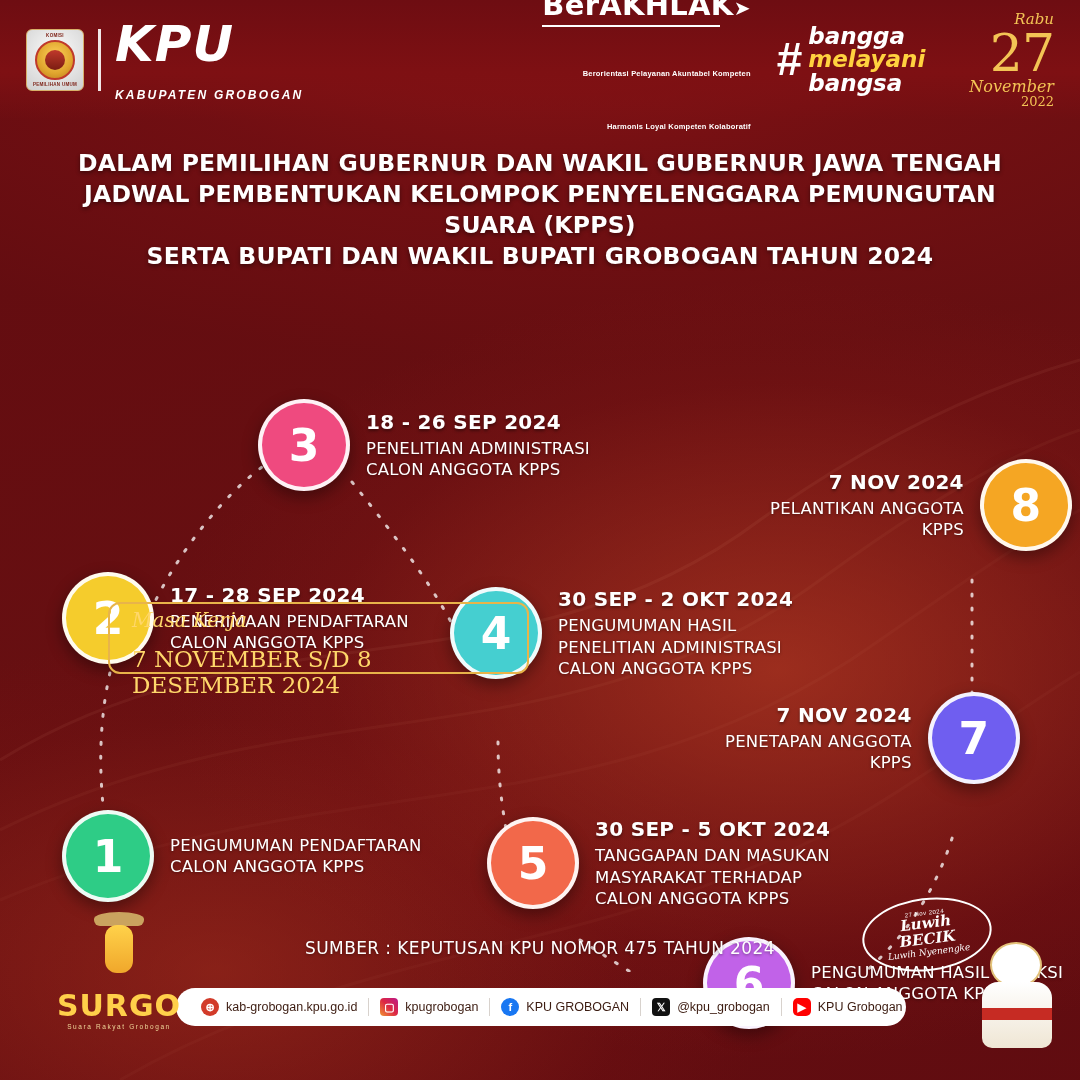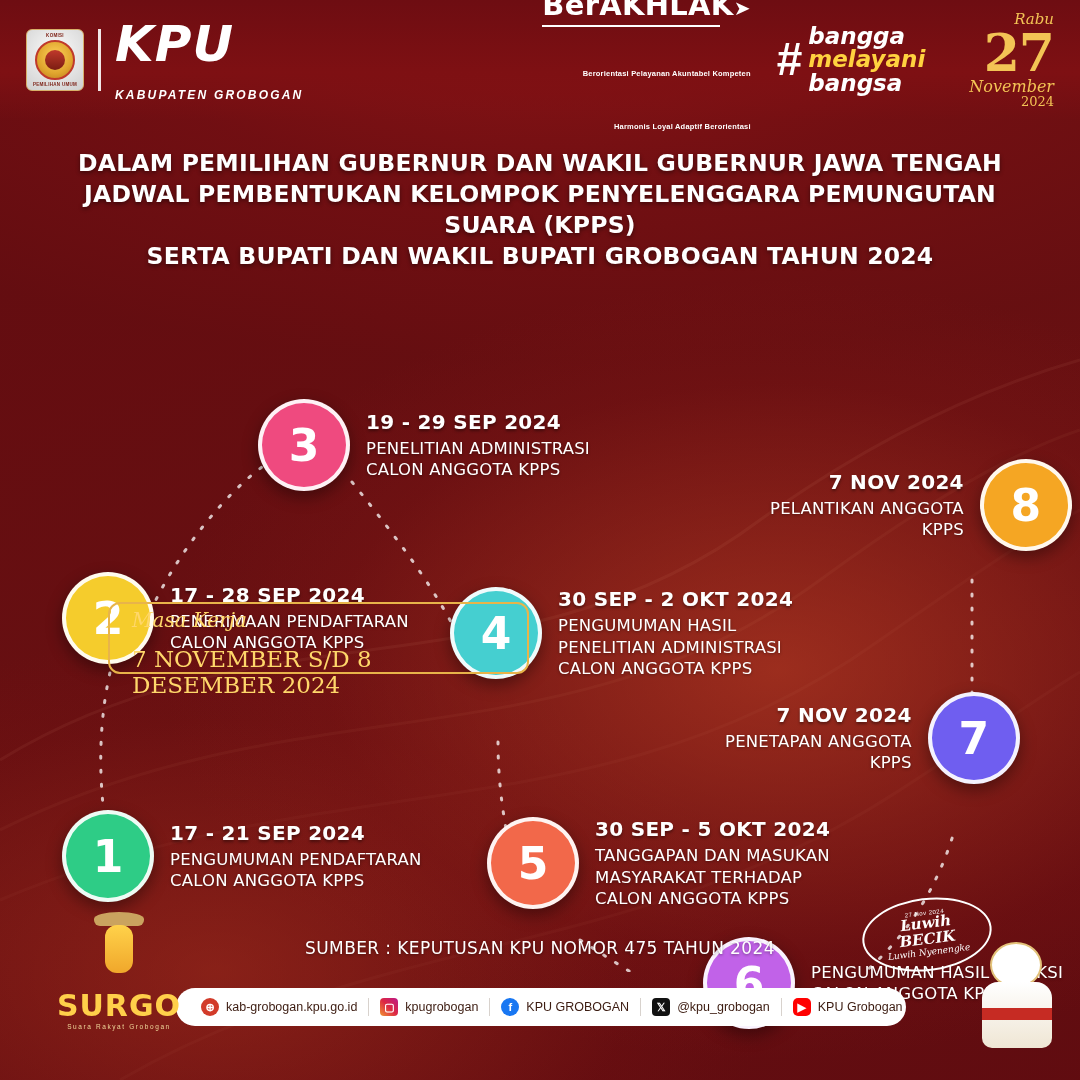--- a/index.html
+++ b/index.html
@@ -73,21 +73,21 @@
   .berakhlak .small { font-size: 7.5px; font-weight: bold; line-height: 1.35; letter-spacing: .2px; margin-top: 42px; }
 
   .bangga { display: flex; align-items: center; gap: 6px; }
   .hashmark { font-size: 46px; font-weight: bold; color: #fff; line-height: .9; }
   .bangga-lines { line-height: 1.02; font-family: "DejaVu Sans", sans-serif; }
   .bangga-lines div { font-size: 23px; font-weight: bold; font-style: italic; }
   .bangga-lines .l2 { color: #ffd23f; }
 
   .datebox { text-align: right; margin-left: 18px; color: #f3c455; line-height: 1; }
   .datebox .rabu { font-size: 15px; font-style: italic; font-family: "DejaVu Serif", serif; }
-  .datebox .day { font-size: 52px; font-weight: bold; font-family: "DejaVu Serif", serif; letter-spacing: -1px; }
+  .datebox .day { font-size: 52px; font-weight: normal; font-family: "DejaVu Serif", serif; letter-spacing: -1px; }
   .datebox .mon { font-size: 16px; font-style: italic; font-family: "DejaVu Serif", serif; }
   .datebox .yr { font-size: 13px; font-family: "DejaVu Serif", serif; }
 
   .headline {
     text-align: center; margin-top: 28px; padding: 0 60px;
     font-size: 23.5px; font-weight: bold; line-height: 1.32;
     letter-spacing: .2px;
     text-shadow: 0 2px 4px rgba(0,0,0,.45);
     font-family: "DejaVu Sans", sans-serif;
   }
@@ -250,37 +250,37 @@
       </div>
     </div>
 
     <div class="brand-center">
       <div class="berakhlak">
         <div class="big">
           <span>BerAKHLAK</span><span class="arrow">➤</span>
         </div>
         <div class="rule"></div>
         <div class="small">Berorientasi Pelayanan Akuntabel Kompeten</div>
-        <div class="small">Harmonis Loyal Adaptif Berorientasi</div>
+        <div class="small">Harmonis Loyal Kompeten Kolaboratif</div>
       </div>
 
       <div class="bangga">
         <span class="hashmark">#</span>
         <div class="bangga-lines">
           <div class="l1">bangga</div>
           <div class="l2">melayani</div>
           <div class="l3">bangsa</div>
         </div>
       </div>
 
       <div class="datebox">
         <div class="rabu">Rabu</div>
         <div class="day">27</div>
         <div class="mon">November</div>
-        <div class="yr">2024</div>
+        <div class="yr">2022</div>
       </div>
     </div>
   </div>
 
   <div class="headline">
     <div>DALAM PEMILIHAN GUBERNUR DAN WAKIL GUBERNUR JAWA TENGAH</div>
     <div>JADWAL PEMBENTUKAN KELOMPOK PENYELENGGARA PEMUNGUTAN SUARA (KPPS)</div>
     <div>SERTA BUPATI DAN WAKIL BUPATI GROBOGAN TAHUN 2024</div>
   </div>
 
@@ -294,21 +294,21 @@
         <path d="M498 470 C 498 530 510 580 520 622"></path>
         <path d="M580 668 C 630 700 672 726 700 742"></path>
         <path d="M812 736 C 880 700 930 640 954 560"></path>
         <path d="M972 450 C 972 400 972 350 972 300"></path>
       </g>
     </svg>
 
     <div class="node right-label" style="left:258px; top:127px;">
       <div class="bubble" style="background:#ef4a7f">3</div>
       <div class="txt">
-        <div class="date">19 - 29 SEP 2024</div>
+        <div class="date">18 - 26 SEP 2024</div>
         <div class="desc" style="white-space:pre-line">PENELITIAN ADMINISTRASI
 CALON ANGGOTA KPPS</div>
       </div>
     </div>
 
     <div class="node left-label" style="left:770px; top:187px;">
       <div class="bubble" style="background:#f5a623">8</div>
       <div class="txt ralign">
         <div class="date">7 NOV 2024</div>
         <div class="desc" style="white-space:pre-line">PELANTIKAN ANGGOTA
@@ -340,21 +340,20 @@
       <div class="txt ralign">
         <div class="date">7 NOV 2024</div>
         <div class="desc" style="white-space:pre-line">PENETAPAN ANGGOTA
 KPPS</div>
       </div>
     </div>
 
     <div class="node right-label" style="left:62px; top:538px;">
       <div class="bubble" style="background:#2ecc86">1</div>
       <div class="txt">
-        <div class="date">17 - 21 SEP 2024</div>
         <div class="desc" style="white-space:pre-line">PENGUMUMAN PENDAFTARAN
 CALON ANGGOTA KPPS</div>
       </div>
     </div>
 
     <div class="node right-label" style="left:487px; top:545px;">
       <div class="bubble" style="background:#f2684a">5</div>
       <div class="txt">
         <div class="date">30 SEP - 5 OKT 2024</div>
         <div class="desc" style="white-space:pre-line">TANGGAPAN DAN MASUKAN

